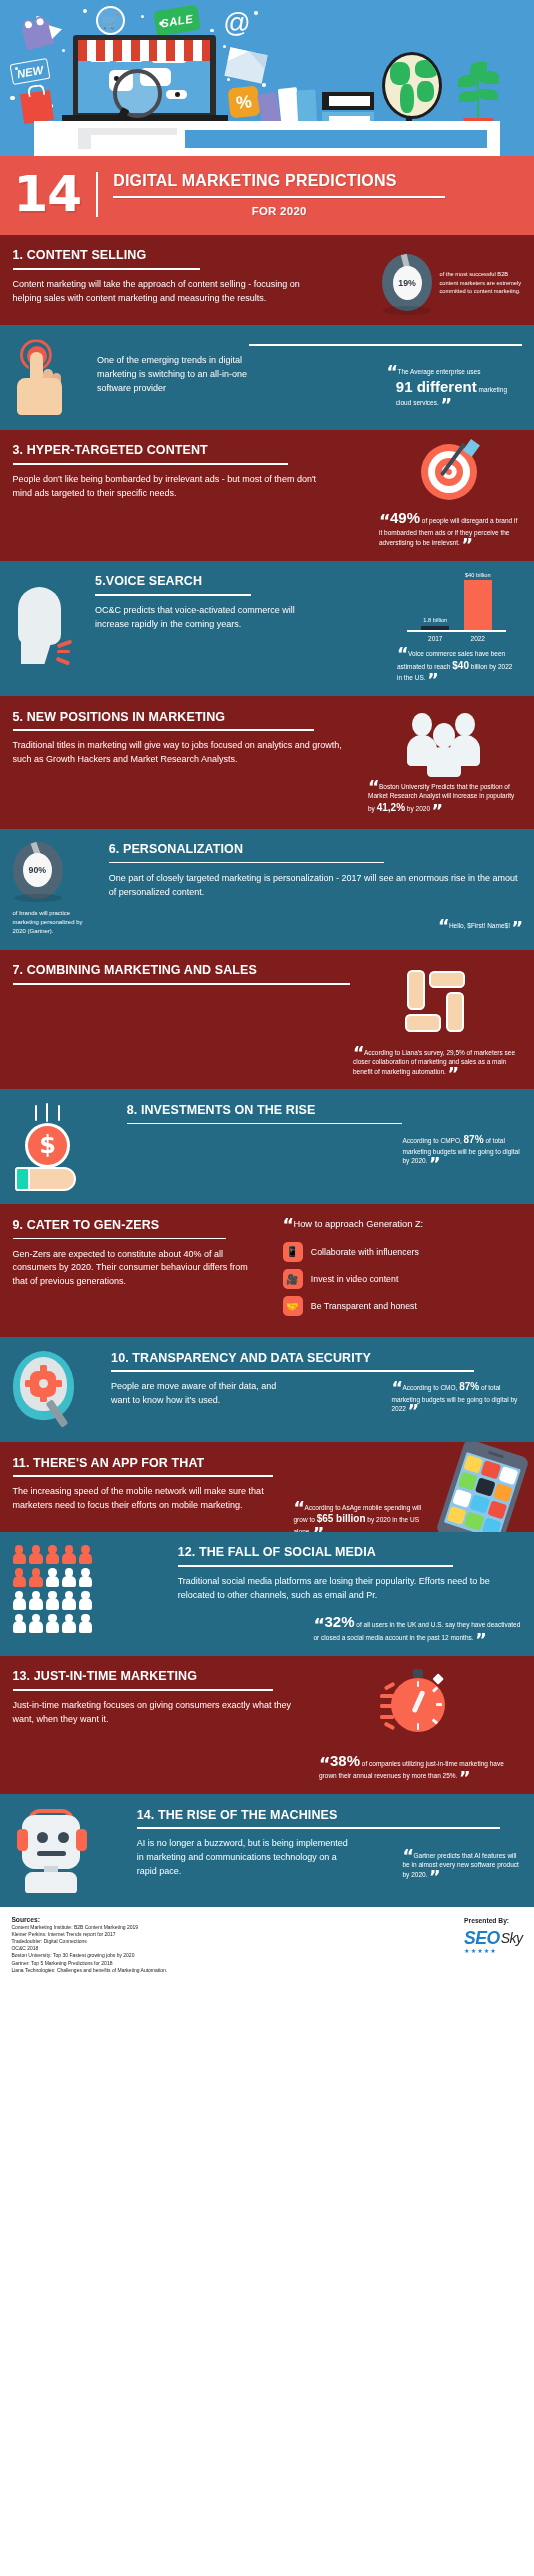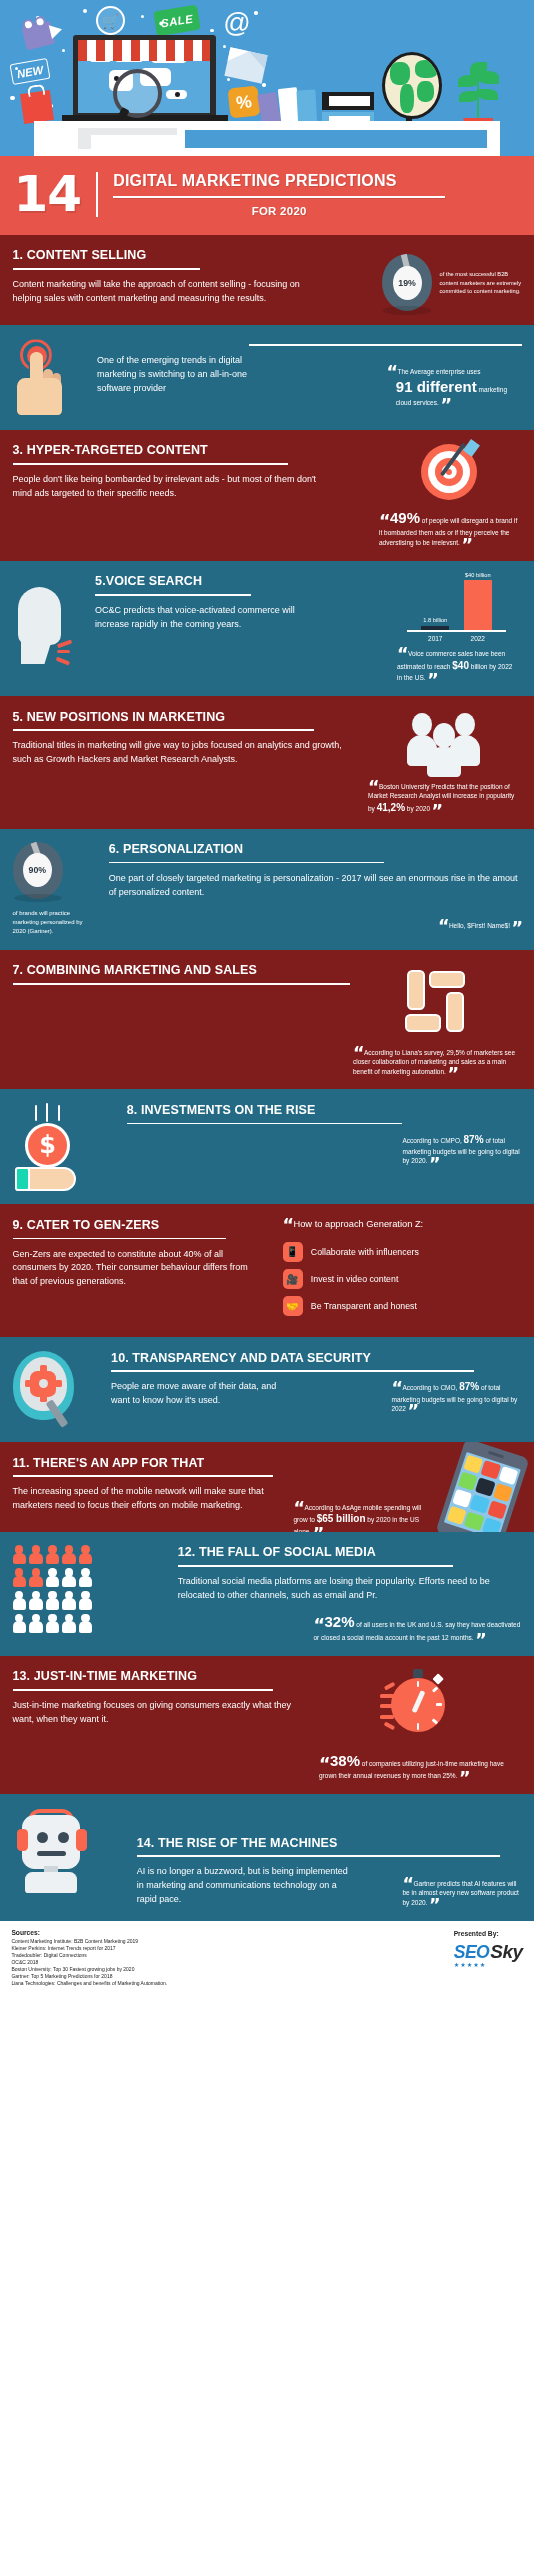--- a/index.html
+++ b/index.html
@@ -226,21 +226,21 @@
   .robot .body2{position:absolute; left:12.5px; top:64px; width:52px;height:21px;background:#edf1f3;border-radius:7.3px 7.3px 3.1px 3.1px;}
 
   
   .footer { background:#ffffff; color:#1d1d1d; display:flex; padding:8.3px 11.4px 10.4px 11.4px; }
   .sources-title{ font-size:6.7px; font-weight:bold; margin-bottom:1.6px; }
   .sources-list{ font-size:5px; line-height:1.42; }
   .presented{ margin-left:auto; padding-top:1px;}
   .presented-label{ font-size:6.7px; font-weight:bold; margin-bottom:4.2px;}
   .logo{ display:flex; align-items:center; justify-content:center; gap:1px;}
   .logo-seo{ color:#1e7ec8; font-size:17.6px; font-weight:bold; font-style:italic; letter-spacing:-0.5px;}
-  .logo-sky{ color:#2b2b2b; font-size:19px; font-weight:bold; font-style:italic; letter-spacing:-0.5px;}
+  .logo-sky{ color:#2b2b2b; font-size:14px; font-weight:normal; font-style:italic; letter-spacing:-0.5px;}
   .stars{ color:#1e7ec8; font-size:6.2px; letter-spacing:1px; margin-top:-2.1px;}
 </style>
 </head>
 <body>
 
 <div class="page">
 
   <div class="hero">
     <div class="dot-w" style="left:36px;top:15.6px;width:3.6px;height:3.6px;"></div>
     <div class="dot-w" style="left:62px;top:49px;width:3.1px;height:3.1px;"></div>
@@ -806,21 +806,21 @@
           <div class="head"></div>
           <div class="ear" style="left:4.2px;"></div>
           <div class="ear" style="left:63px;"></div>
           <div class="eye" style="left:24px;"></div>
           <div class="eye" style="left:45px;"></div>
           <div class="mouth"></div>
           <div class="neck"></div>
           <div class="body2"></div>
         </div>
       </div>
-      <div class="col-text" style="padding-left:5.2px;margin-top:28px;">
+      <div class="col-text" style="padding-left:5.2px;">
         <div class="sec-head" style="margin-left:31px;">14. THE RISE OF THE MACHINES</div>
         <div class="sec-rule" style="margin-left:31px;width:363px;"></div>
         <div class="row">
           <div class="sec-body" style="width:218px;margin-left:31px;">AI is no longer a buzzword, but is being implemented in marketing and communications technology on a rapid pace.</div>
           <div class="quote" style="width:119px;margin-left:auto;align-self:flex-end;">
             <span class="qm">“</span><span>Gartner predicts that AI features will be in almost every new software product by 2020.</span><span class="qe">”</span>
           </div>
         </div>
       </div>
     </div>

